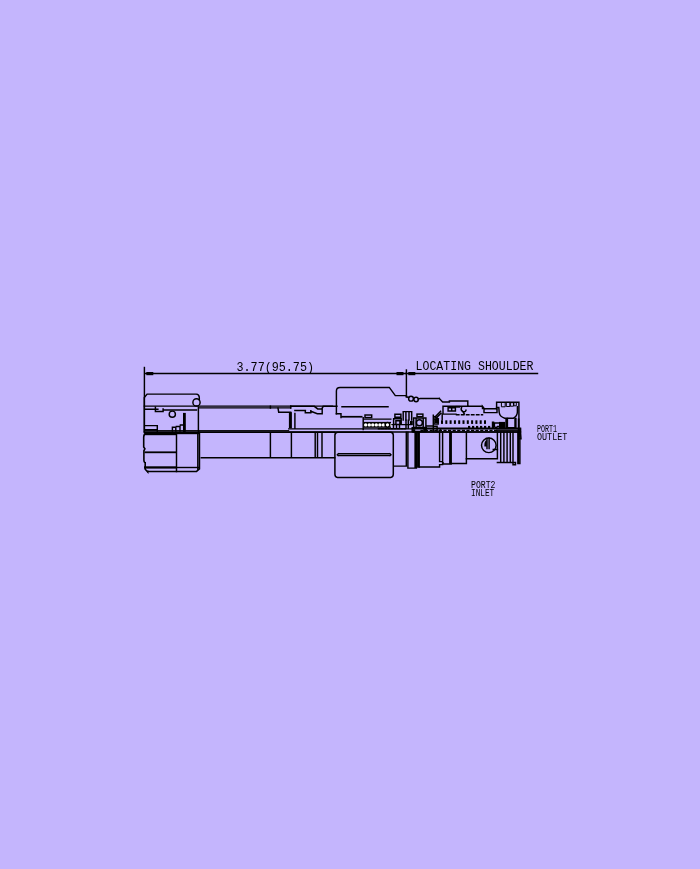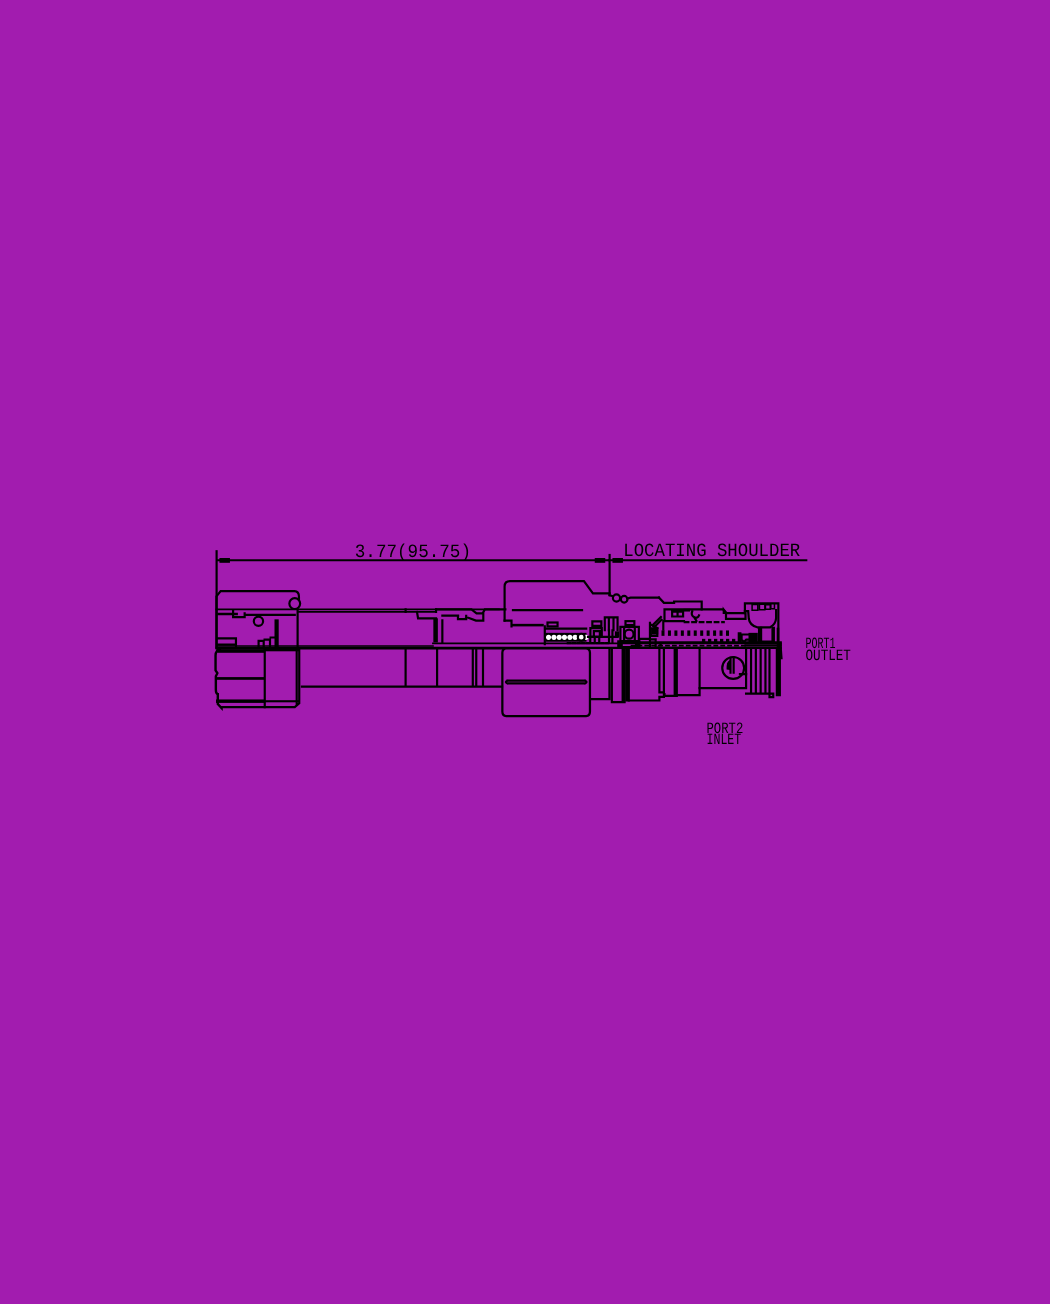--- a/index.html
+++ b/index.html
@@ -1,16 +1,16 @@
 <!DOCTYPE html>
 <html><head>
 <meta charset="utf-8">
 <style>
   html,body{margin:0;padding:0;background:#ffffff;}
-  .page{width:700px;height:869px;position:relative;background:#a21caf;overflow:hidden;}
+  .page{width:700px;height:869px;position:relative;background:#c4b5fd;overflow:hidden;}
   svg{position:absolute;top:0;left:0;}
   text{font-family:"Liberation Mono",monospace;font-weight:normal;fill:#000;}
 </style>
 </head>
 <body>
 <div class="page">
 <svg width="700" height="869" viewBox="0 0 700 869">
 <g fill="none" stroke="#000" stroke-width="1.45" stroke-linecap="square">
 
 <line x1="144.4" y1="367.5" x2="144.4" y2="431"></line>

